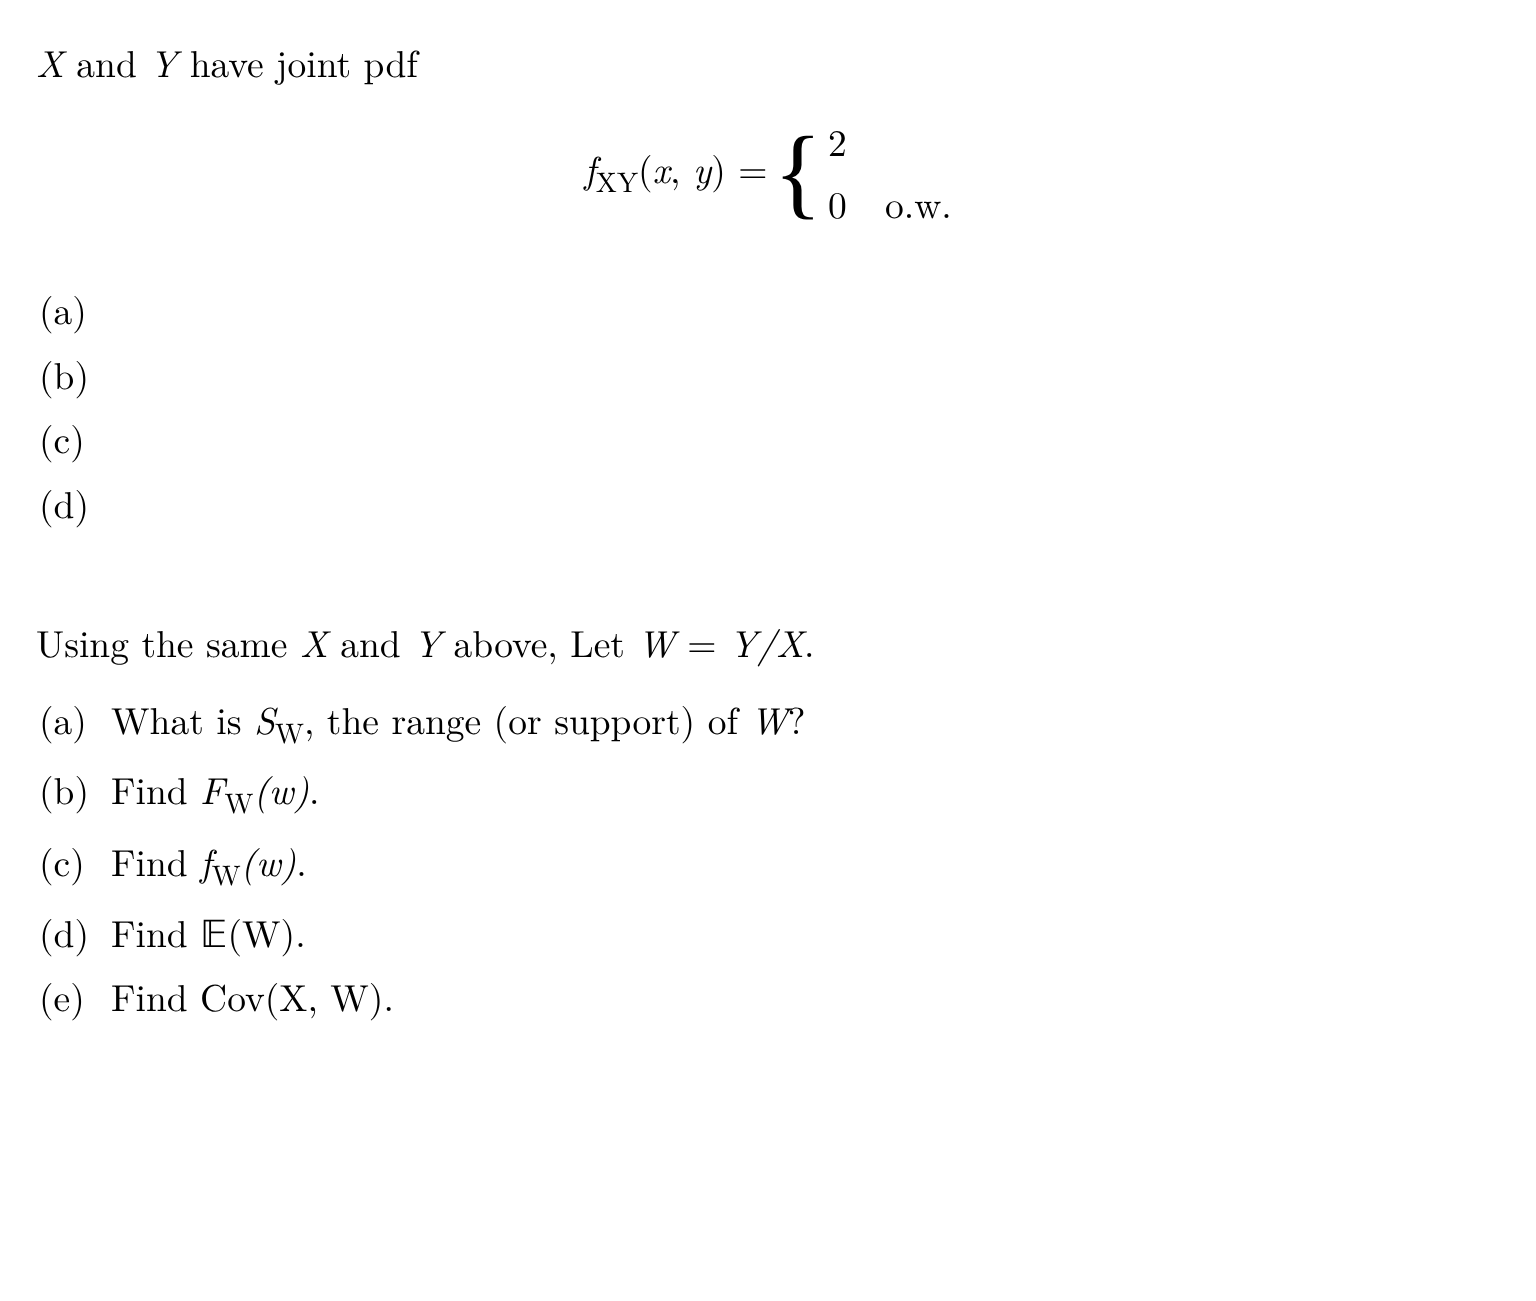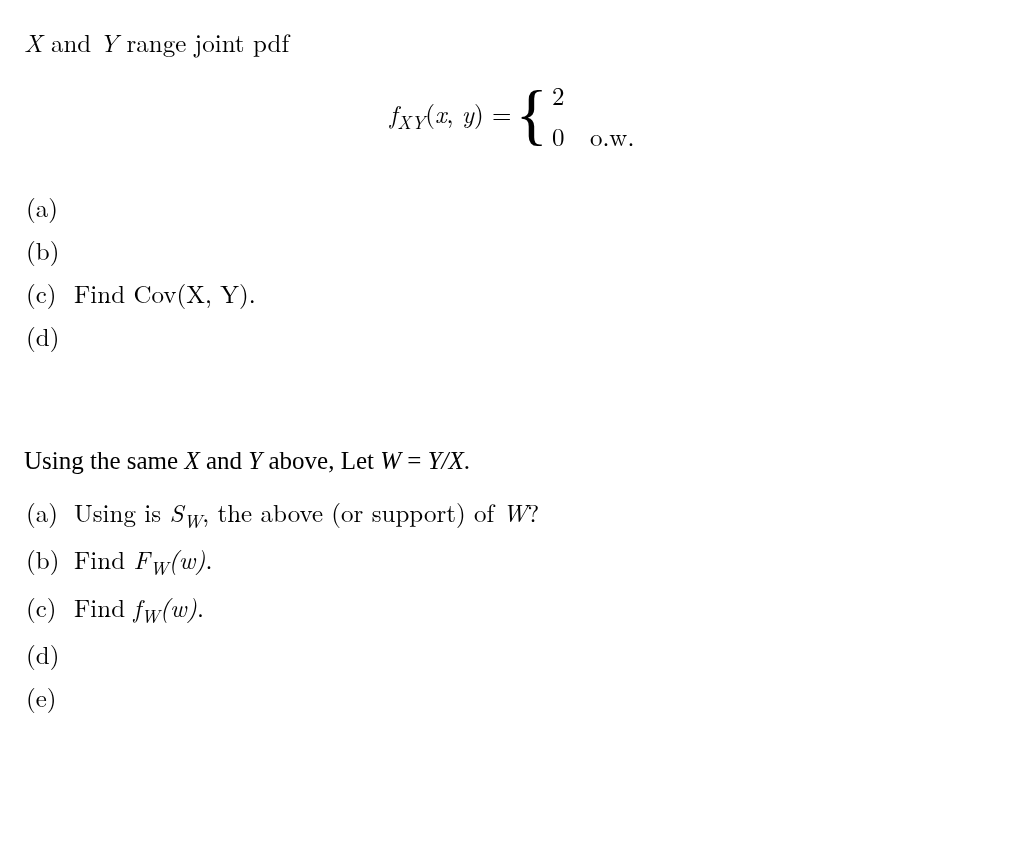--- a/index.html
+++ b/index.html
@@ -19,21 +19,20 @@
   .italic { font-style: italic; }
   .eqline {
     display: flex;
     justify-content: center;
     align-items: center;
     margin: 18px 0 36px 0;
   }
   .func-sub {
     font-size: 0.75em;
     vertical-align: sub;
-    font-style: italic;
   }
   .brace {
     font-size: 2.7em;
     line-height: 1;
     padding: 0 2px 0 4px;
     font-family: serif;
   }
   .cases {
     display: inline-flex;
     flex-direction: column;
@@ -54,31 +53,30 @@
   .item {
     display: flex;
     gap: 12px;
     margin: 8px 0;
     padding-left: 2px;
   }
   .label {
     min-width: 36px;
   }
   .block2-intro {
-    margin-top: 90px;
+    margin-top: 58px;
     margin-bottom: 12px;
-    font-family: Liberation Serif, serif;
   }
   .nowrap { white-space: nowrap; }
 </style>
 </head>
 <body>
 
 <p class="para">
-  <span class="italic">X</span><span> and </span><span class="italic">Y</span><span> range joint pdf</span>
+  <span class="italic">X</span><span> and </span><span class="italic">Y</span><span> have joint pdf</span>
 </p>
 
 <div class="eqline">
   <span class="nowrap">
     <span class="italic">f</span><span class="func-sub">XY</span><span>(</span><span class="italic">x</span><span>, </span><span class="italic">y</span><span>)</span><span> = </span>
   </span>
   <span class="brace">{</span>
   <span class="cases">
     <span class="case-row">
       <span class="case-val">2</span>
@@ -92,51 +90,54 @@
 
 <div class="list">
   <div class="item">
     <span class="label">(a)</span>
   </div>
   <div class="item">
     <span class="label">(b)</span>
   </div>
   <div class="item">
     <span class="label">(c)</span>
-    <span>
-      <span>Find </span><span>Cov(X, Y)</span><span>.</span>
-    </span>
   </div>
   <div class="item">
     <span class="label">(d)</span>
   </div>
 </div>
 
 <p class="para block2-intro">
   <span>Using the same </span><span class="italic">X</span><span> and </span><span class="italic">Y</span><span> above, Let </span><span class="italic">W</span><span> = </span><span class="italic">Y/X</span><span>.</span>
 </p>
 
 <div class="list">
   <div class="item">
     <span class="label">(a)</span>
     <span>
-      <span>Using is </span><span class="italic">S</span><span class="func-sub">W</span><span>, the above (or support) of </span><span class="italic">W</span><span>?</span>
+      <span>What is </span><span class="italic">S</span><span class="func-sub">W</span><span>, the range (or support) of </span><span class="italic">W</span><span>?</span>
     </span>
   </div>
   <div class="item">
     <span class="label">(b)</span>
     <span>
       <span>Find </span><span class="italic">F</span><span class="func-sub">W</span><span class="italic">(w)</span><span>.</span>
     </span>
   </div>
   <div class="item">
     <span class="label">(c)</span>
     <span>
       <span>Find </span><span class="italic">f</span><span class="func-sub">W</span><span class="italic">(w)</span><span>.</span>
     </span>
   </div>
   <div class="item">
     <span class="label">(d)</span>
+    <span>
+      <span>Find </span><span>𝔼(W)</span><span>.</span>
+    </span>
   </div>
   <div class="item">
     <span class="label">(e)</span>
+    <span>
+      <span>Find </span><span>Cov(X, W)</span><span>.</span>
+    </span>
   </div>
 </div>
 
 </body></html>

